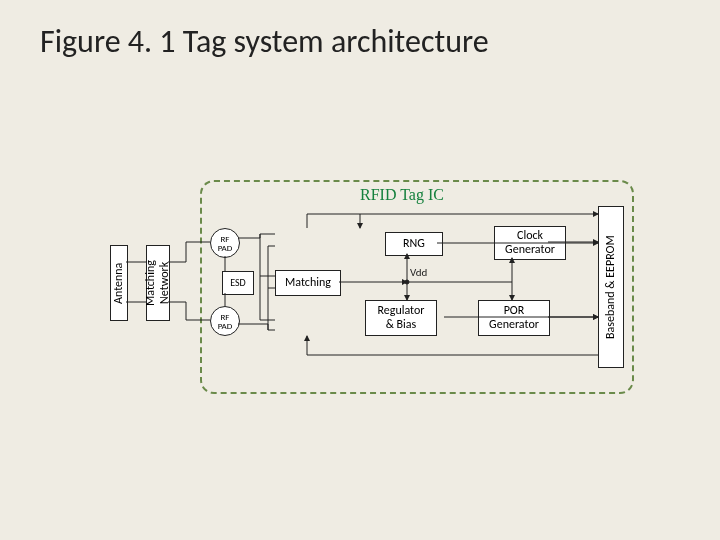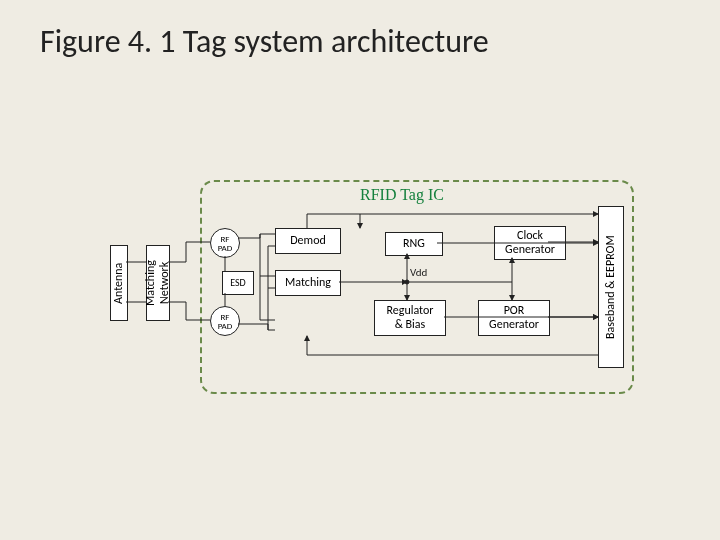--- a/index.html
+++ b/index.html
@@ -28,25 +28,24 @@
     <div class="box v" style="left:0px;top:75px;width:16px;height:74px">Antenna</div>
     <div class="box v" style="left:36px;top:75px;width:22px;height:74px;white-space:pre">Matching
 Network</div>
 
     <div class="circ" style="left:100px;top:58px;width:28px;height:28px;white-space:pre">RF
 PAD</div>
     <div class="box" style="left:112px;top:101px;width:30px;height:22px;font-size:10px">ESD</div>
     <div class="circ" style="left:100px;top:136px;width:28px;height:28px;white-space:pre">RF
 PAD</div>
 
-    <div class="box" style="left:165px;top:58px;width:64px;height:24px">Demod</div>
     <div class="box" style="left:165px;top:100px;width:64px;height:24px">Matching</div>
 
     <div class="box" style="left:275px;top:62px;width:56px;height:22px">RNG</div>
-    <div class="box" style="left:264px;top:130px;width:70px;height:34px;white-space:pre">Regulator
+    <div class="box" style="left:255px;top:130px;width:70px;height:34px;white-space:pre">Regulator
 &amp; Bias</div>
     <div class="sm" style="left:300px;top:96px">Vdd</div>
 
     <div class="box" style="left:384px;top:56px;width:70px;height:32px;white-space:pre">Clock
 Generator</div>
     <div class="box" style="left:368px;top:130px;width:70px;height:34px;white-space:pre">POR
 Generator</div>
 
     <div class="box v" style="left:488px;top:36px;width:24px;height:160px">Baseband &amp; EEPROM</div>
 

